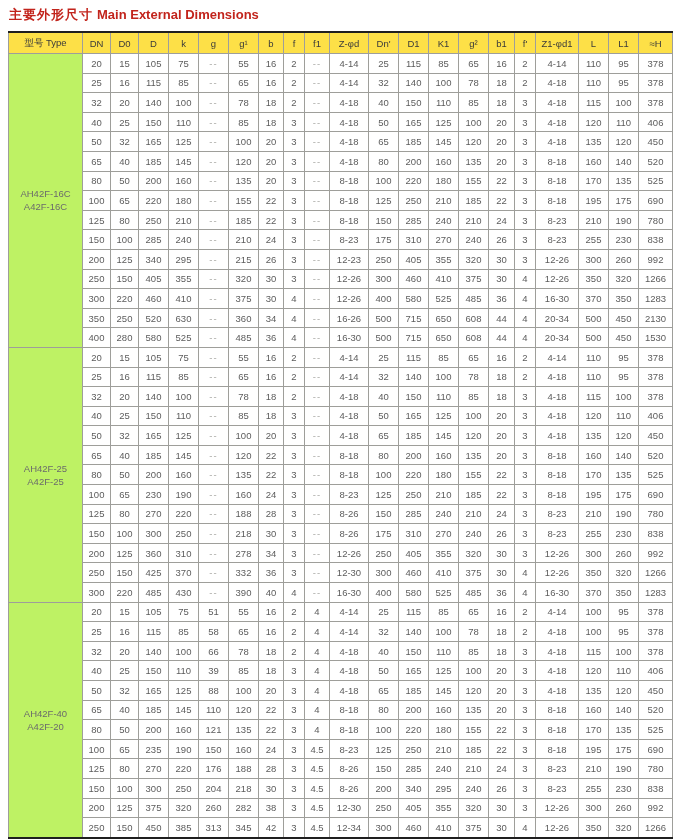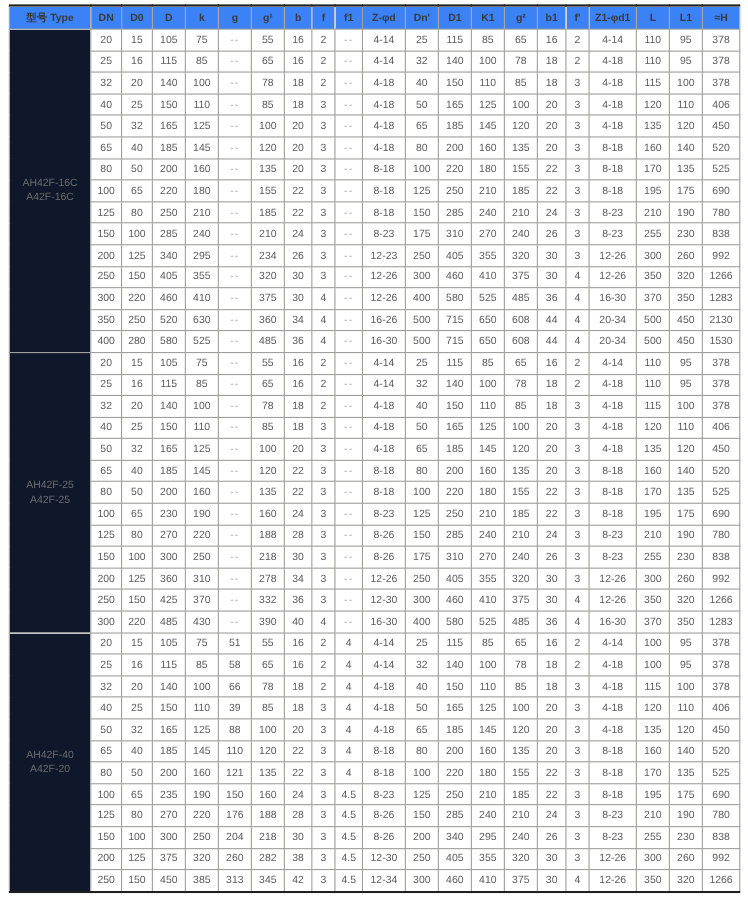--- a/index.html
+++ b/index.html
@@ -41,44 +41,47 @@
   }
   table.dim-table th, table.dim-table td {
     border: 1px solid #9e9e9a;
     text-align: center;
     vertical-align: middle;
     padding: 0;
     overflow: hidden;
     white-space: nowrap;
   }
   table.dim-table th {
-    background: #3b82f6;
+    background: #fde047;
     color: #3a3a3a;
-    font-weight: bold;
+    font-weight: normal;
     height: 20px;
   }
   table.dim-table td {
     height: 18.6px;
     background: #ffffff;
   }
   table.dim-table td.type-cell {
-    background: #0f172a;
+    background: #bef264;
     color: #6b6b6b;
     font-size: 9.5px;
     line-height: 13px;
   }
   table.dim-table td.dim {
     color: #a8a8a4;
     letter-spacing: 1px;
   }
 </style>
 </head>
 <body>
 
 <div class="page">
+  <div class="page-title">
+    <span class="zh">主要外形尺寸</span><span class="en">Main External Dimensions</span>
+  </div>
 
   <table class="dim-table">
     <colgroup>
         <col style="width: 74px;">
         <col style="width: 28px;">
         <col style="width: 28px;">
         <col style="width: 30px;">
         <col style="width: 30px;">
         <col style="width: 30px;">
         <col style="width: 30px;">
@@ -346,21 +349,21 @@
           <td>255</td>
           <td>230</td>
           <td>838</td>
         </tr>
         <tr>
           <td>200</td>
           <td>125</td>
           <td>340</td>
           <td>295</td>
           <td class="dim">--</td>
-          <td>234</td>
+          <td>215</td>
           <td>26</td>
           <td>3</td>
           <td class="dim">--</td>
           <td>12-23</td>
           <td>250</td>
           <td>405</td>
           <td>355</td>
           <td>320</td>
           <td>30</td>
           <td>3</td>

